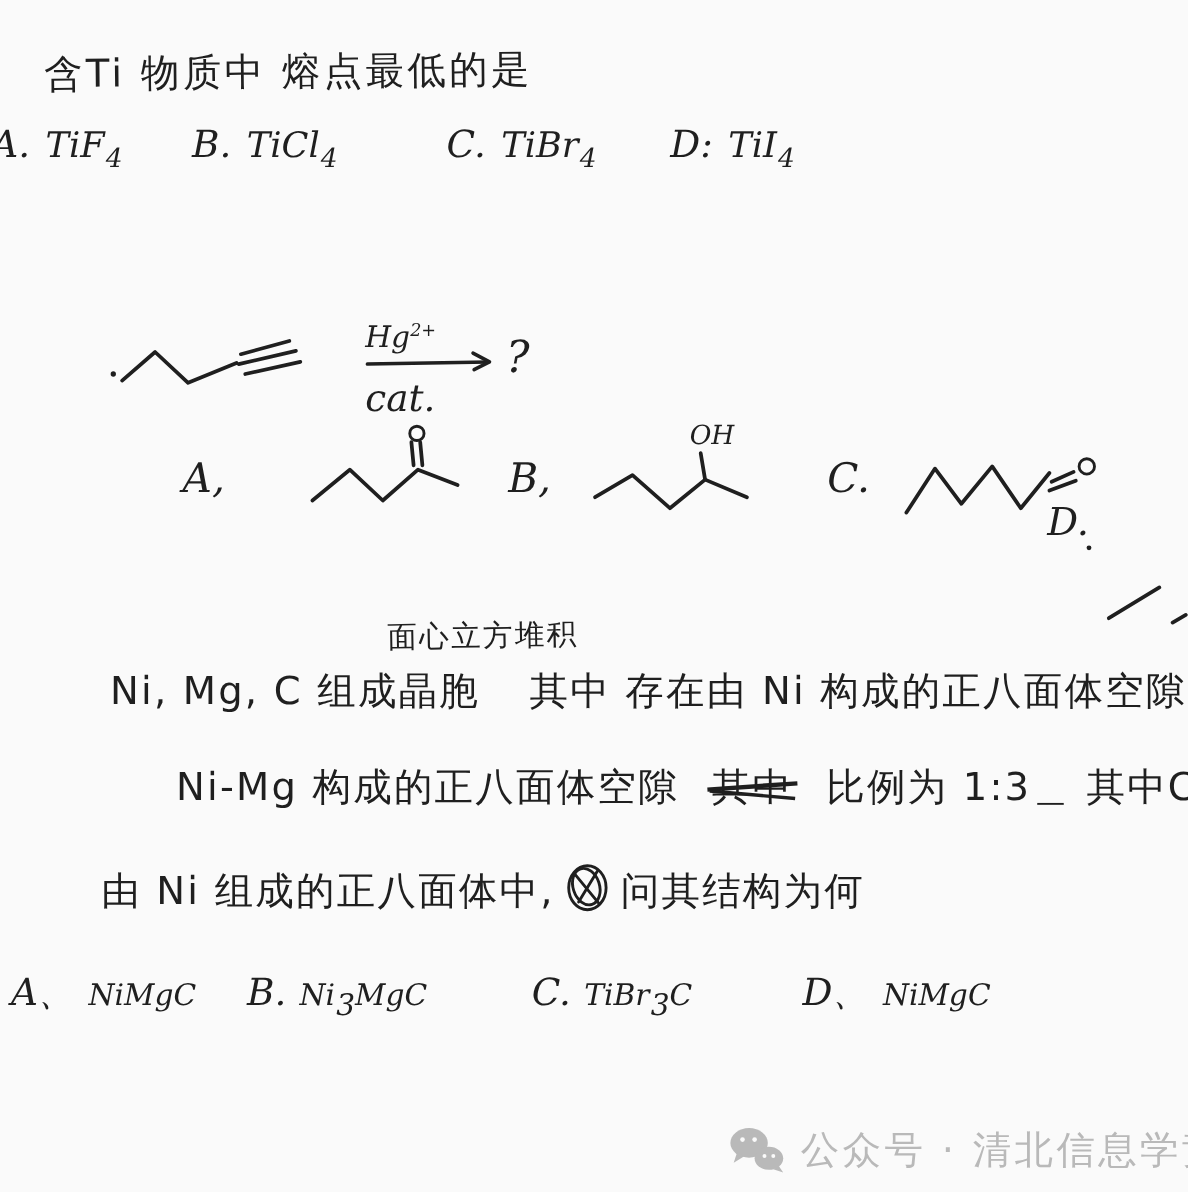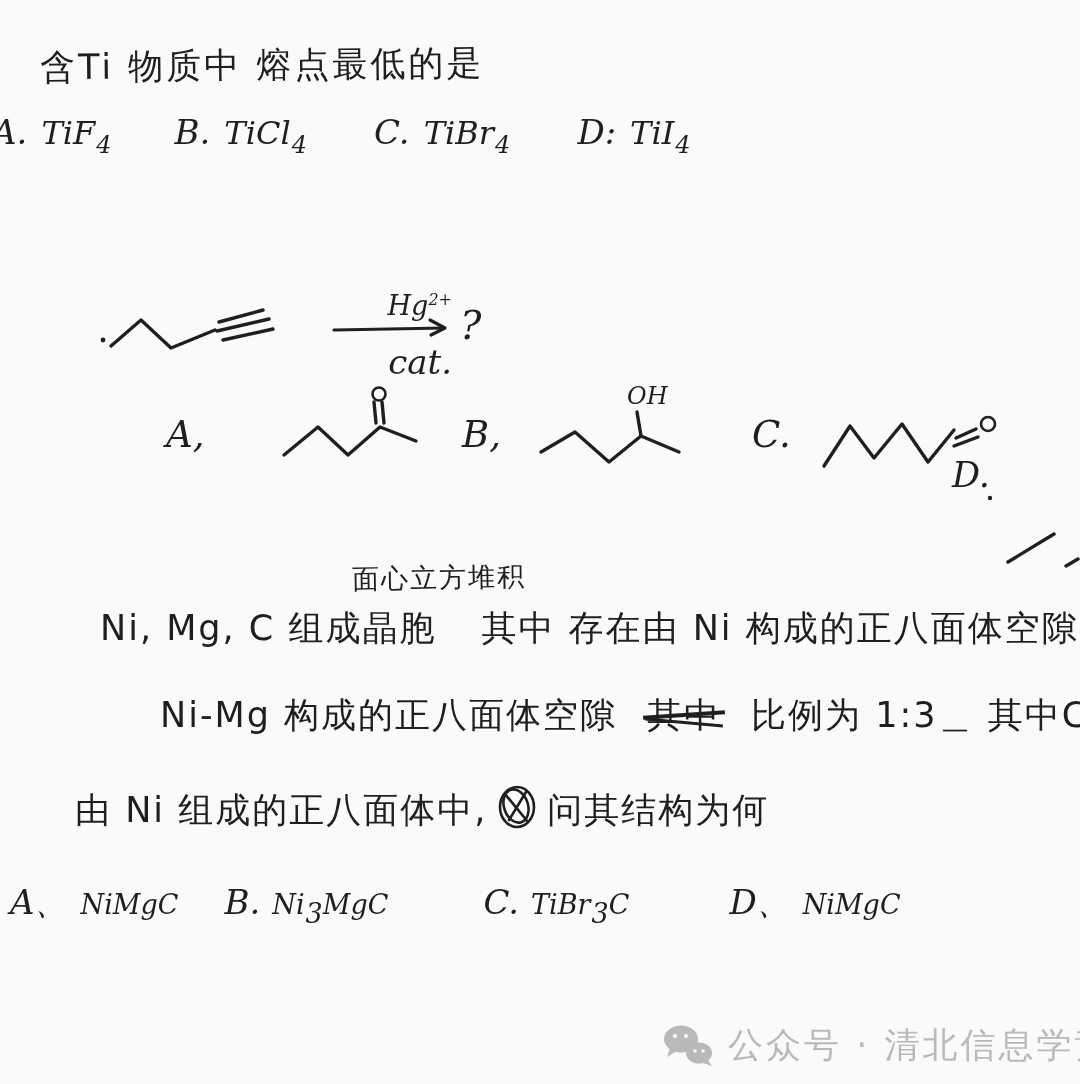--- a/index.html
+++ b/index.html
@@ -18,21 +18,21 @@
   .opt .lab{font-size:34px;margin-right:14px;}
   .formula{font-size:32px;}
   .sub{font-size:24px;vertical-align:-9px;margin-left:1px;}
   .sup{font-size:16px;vertical-align:10px;}
   svg.struct{overflow:visible;}
   svg.struct path, svg.struct line, svg.struct polyline{
     fill:none;stroke:#1f1f1f;stroke-width:3.4;stroke-linecap:round;stroke-linejoin:round;
   }
   svg.struct circle.o{fill:none;stroke:#1f1f1f;stroke-width:2.6;}
   svg.struct text{fill:#1f1f1f;font-family:"DejaVu Serif", serif;font-style:italic;font-size:24px;}
-  .arrowblock{text-align:right;width:120px;}
+  .arrowblock{text-align:left;width:120px;}
   .arrowblock .top{font-size:27px;line-height:1;}
   .arrowblock .bot{font-size:34px;line-height:1;margin-top:4px;}
   .qmark{font-size:40px;}
   .annot{font-size:27px;letter-spacing:2px;transform:rotate(-1deg);white-space:nowrap;}
   .bigline{font-size:35px;letter-spacing:2px;white-space:nowrap;}
   .gap45{display:inline-block;width:45px;}
   .gap30{display:inline-block;width:30px;}
   .struck{position:relative;display:inline-block;}
   .struck::before{
     content:"";position:absolute;left:-4px;right:-4px;top:45%;height:4px;background:#1f1f1f;
@@ -52,21 +52,21 @@
 </style>
 </head>
 <body>
 
 <div class="abs title cjk" style="left:40px;top:42px;">含Ti 物质中 熔点最低的是</div>
 
 <div class="abs opt-row hw" style="left:-8px;top:112px;">
   <span class="opt" style="margin-right:58px;">
     <span class="lab">A.</span><span class="formula">TiF</span><span class="formula sub">4</span>
   </span>
-  <span class="opt" style="margin-right:62px;">
+  <span class="opt" style="margin-right:94px;">
     <span class="lab">B.</span><span class="formula">TiCl</span><span class="formula sub">4</span>
   </span>
   <span class="opt" style="margin-right:62px;">
     <span class="lab">C.</span><span class="formula">TiBr</span><span class="formula sub">4</span>
   </span>
   <span class="opt">
     <span class="lab">D:</span><span class="formula">TiI</span><span class="formula sub">4</span>
   </span>
 </div>
 
@@ -124,21 +124,21 @@
 <div class="abs annot cjk" style="left:352px;top:560px;">面心立方堆积</div>
 
 <div class="abs bigline cjk" style="left:100px;top:605px;">
   <span>Ni, Mg, C 组成晶胞</span><span class="gap45"></span><span>其中 存在由 Ni 构成的正八面体空隙,</span>
 </div>
 
 <div class="abs bigline cjk" style="left:160px;top:692px;">
   <span>Ni-Mg 构成的正八面体空隙</span><span class="gap30"></span><span class="struck">其中</span><span class="gap30"></span><span>比例为 1:3</span><span>＿ 其中C填隙</span>
 </div>
 
-<div class="abs bigline cjk" style="left:75px;top:782px;text-align:right;">
+<div class="abs bigline cjk" style="left:92px;top:782px;text-align:right;">
   <span>由 Ni 组成的正八面体中,</span><svg class="scribble" width="44" height="48" viewBox="0 0 44 48">
     <g fill="none" stroke="#1f1f1f" stroke-width="2.6" stroke-linecap="round">
       <ellipse cx="22" cy="25" rx="17" ry="20"></ellipse>
       <ellipse cx="21" cy="24" rx="12" ry="17" transform="rotate(-18 21 24)"></ellipse>
       <path d="M10,12 L33,40"></path>
       <path d="M14,38 L31,10"></path>
     </g>
   </svg><span>问其结构为何</span>
 </div>
 

